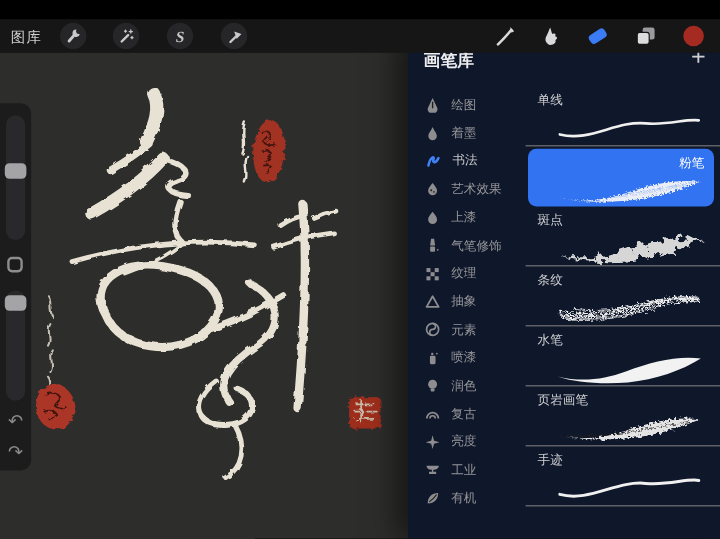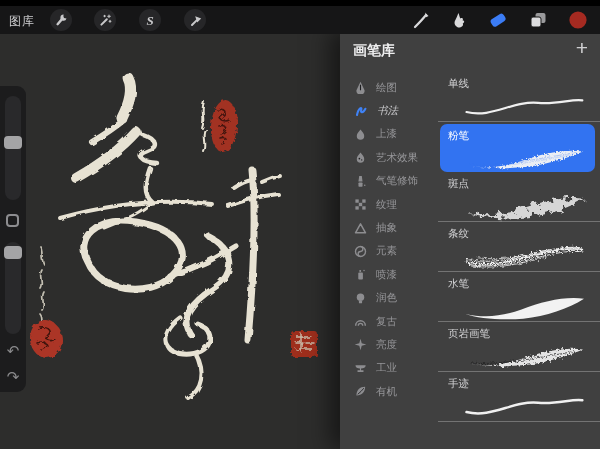--- a/index.html
+++ b/index.html
@@ -1,20 +1,20 @@
 <!DOCTYPE html>
 <html><head>
 <meta charset="utf-8">
 <style>
   html,body{margin:0;padding:0;background:#000;}
   #app{position:relative;width:600px;height:449px;overflow:hidden;
        font-family:"Liberation Sans","DejaVu Sans",sans-serif;
        -webkit-font-smoothing:antialiased;user-select:none;}
   
-  #topbar{position:absolute;left:0;top:6px;width:600px;height:28px;background:#161617;z-index:30;}
+  #topbar{position:absolute;left:0;top:16px;width:600px;height:28px;background:#161617;z-index:30;}
   #gallery-btn{position:absolute;left:9px;top:7px;font-size:12px;color:#cfcfd1;letter-spacing:1px;}
   .tool-circle{position:absolute;top:3px;width:22px;height:22px;border-radius:50%;background:#262628;
                display:flex;align-items:center;justify-content:center;}
   .tc1{left:50px}.tc2{left:94px}.tc3{left:139px}.tc4{left:184px}
   .rt{position:absolute;top:3px;width:22px;height:22px;display:flex;align-items:center;justify-content:center;}
   .rt1{left:410px}.rt2{left:448px}.rt3{left:487px}.rt4{left:527px}.rt5{left:567px}
   .sel-s{font-family:"Liberation Serif","DejaVu Serif",serif;font-style:italic;font-weight:bold;
          font-size:13px;color:#c9c9cb;line-height:1;}
   
   #canvas{position:absolute;left:0;top:28px;width:600px;height:421px;background:#2d2d2c;}
@@ -25,35 +25,35 @@
   .slider-track{position:absolute;left:5px;width:16px;background:#29292b;border-radius:8px;}
   #size-slider{top:10px;height:104px;}
   #opacity-slider{top:156px;height:92px;}
   .slider-handle{position:absolute;left:-1px;width:18px;height:13px;background:#a4a4a6;border-radius:4px;}
   #modify-btn{position:absolute;left:6px;top:128px;width:13px;height:13px;border:2px solid #8d8d90;
               border-radius:4px;background:transparent;box-sizing:border-box;}
   .histbtn{position:absolute;left:2px;width:22px;height:20px;color:#8b8b8d;font-size:15px;
            display:flex;align-items:center;justify-content:center;}
   #undo-btn{top:255px;} #redo-btn{top:281px;}
   
-  #panel{position:absolute;left:340px;top:30px;width:260px;height:419px;background:#404040;
+  #panel{position:absolute;left:340px;top:30px;width:260px;height:419px;background:#0f172a;
          box-shadow:-10px 0 22px rgba(0,0,0,.5);z-index:25;overflow:hidden;}
   #panel-title{position:absolute;left:13px;top:12px;font-size:14px;font-weight:bold;color:#ededee;}
   #add-brush-btn{position:absolute;right:12px;top:6px;font-size:21px;font-weight:300;color:#cfcfd1;}
   #cats{position:absolute;left:1px;top:46px;width:98px;bottom:0;display:flex;flex-direction:column;}
   .cat{height:23.4px;display:flex;align-items:center;padding-left:13px;gap:9px;flex:none;}
   .cat .lbl{font-size:10.5px;color:#97979a;white-space:nowrap;}
-  .cat.sel .lbl{color:#c9c9cc;font-style:italic;}
+  .cat.sel .lbl{color:#c9c9cc;}
   .cat svg{flex:none;}
   #brushes{position:absolute;left:98px;top:42px;right:0;bottom:0;}
   .brow{height:50px;box-sizing:border-box;padding:5px 8px 0 10px;border-bottom:1px solid #737373;}
   .brow .bname{font-size:10.5px;color:#d2d2d4;margin-bottom:1px;}
   .brow svg{display:block;margin-left:2px;}
   .brow.sel{background:#3273f1;border-radius:7px;border-bottom:none;margin:2px 5px 0 2px;
-            height:48px;padding-left:8px;}
+            height:48px;padding-left:8px;text-align:right;}
   .brow.sel .bname{color:#ffffff;}
   .ic{fill:#8d8d90;}
 </style>
 </head>
 <body>
 
 <div id="app">
 
   <div id="canvas">
     <svg id="artwork" width="600" height="421" viewBox="0 0 600 421">
@@ -202,39 +202,45 @@
     <div id="add-brush-btn">+</div>
 
     <div id="cats">
       <div class="cat">
         <svg width="13" height="13" viewBox="0 0 14 14">
           <path class="ic" d="M7,0.8 L10.6,8.3 A4.3,4.3 0 1 1 3.4,8.3 Z"></path>
           <line x1="7" y1="4" x2="7" y2="10" stroke="#1e1e20" stroke-width="1.2"></line>
         </svg>
         <span class="lbl">绘图</span>
       </div>
+      <div class="cat">
+        <svg width="13" height="13" viewBox="0 0 14 14">
+          <path class="ic" d="M7,0.8 C8.2,4.2 10.8,6.2 10.8,9 A3.8,3.8 0 1 1 3.2,9 C3.2,6.2 5.8,4.2 7,0.8 Z"></path>
+        </svg>
+        <span class="lbl">着墨</span>
+      </div>
       <div class="cat sel">
         <svg width="14" height="14" viewBox="0 0 14 14">
           <path d="M3,11 C4.5,3.5 8.5,2.5 7.2,6 C6.2,8.8 9,9.5 11.4,4.8" stroke="#3f82f6" stroke-width="2.1" fill="none" stroke-linecap="round"></path>
         </svg>
         <span class="lbl">书法</span>
       </div>
       <div class="cat">
         <svg width="13" height="13" viewBox="0 0 14 14">
           <path class="ic" d="M7,1.6 C9,4.4 11,5.8 11,8.6 A4,4 0 1 1 3,8.6 C3,5.8 5,4.4 7,1.6 Z"></path>
-        </svg>
-        <span class="lbl">上漆</span>
-      </div>
-      <div class="cat">
-        <svg width="13" height="13" viewBox="0 0 14 14">
-          <path class="ic" d="M7,1.6 C9,4.4 11,5.8 11,8.6 A4,4 0 1 1 3,8.6 C3,5.8 5,4.4 7,1.6 Z"></path>
           <circle cx="5.8" cy="8.2" r="0.9" fill="#1e1e20"></circle>
           <circle cx="8.3" cy="9.6" r="0.7" fill="#1e1e20"></circle>
         </svg>
         <span class="lbl">艺术效果</span>
+      </div>
+      <div class="cat">
+        <svg width="13" height="13" viewBox="0 0 14 14">
+          <path class="ic" d="M7,1.6 C9,4.4 11,5.8 11,8.6 A4,4 0 1 1 3,8.6 C3,5.8 5,4.4 7,1.6 Z"></path>
+        </svg>
+        <span class="lbl">上漆</span>
       </div>
       <div class="cat">
         <svg width="13" height="13" viewBox="0 0 14 14">
           <path class="ic" d="M5.6,1 h2.8 l0.8,6 h-4.4 Z"></path>
           <rect class="ic" x="4.8" y="8" width="4.4" height="4.6" rx="0.8"></rect>
           <circle class="ic" cx="11.6" cy="11" r="0.8"></circle>
         </svg>
         <span class="lbl">气笔修饰</span>
       </div>
       <div class="cat">

